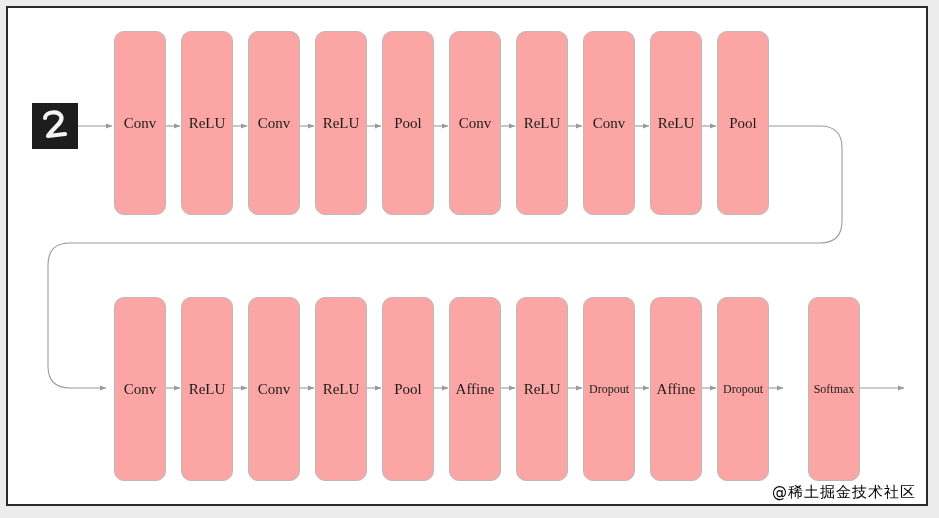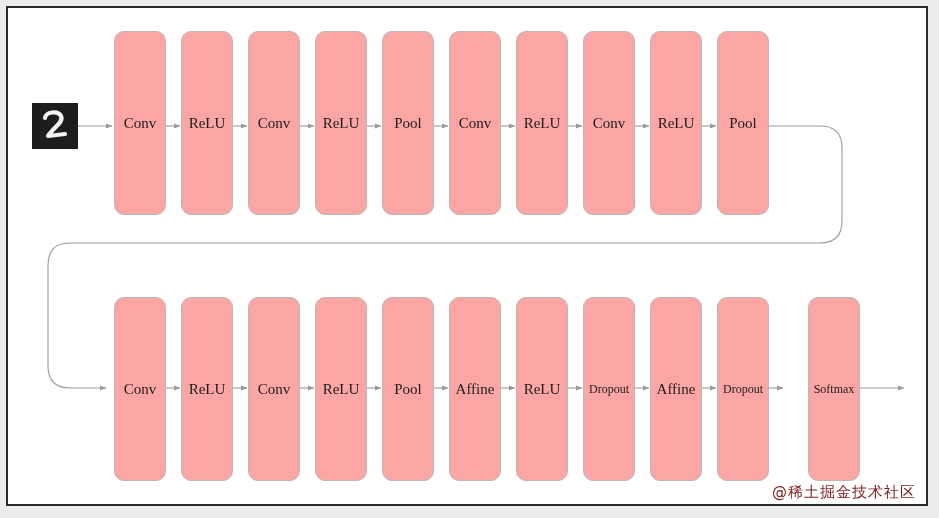--- a/index.html
+++ b/index.html
@@ -46,21 +46,21 @@
     display:block;
   }
   #input-image svg{display:block;}
 
   #watermark{
     position:absolute;
     right:10px;
     bottom:2px;
     font-family:"DejaVu Sans",sans-serif;
     font-size:15px;
-    color:#7f1d1d;
+    color:#000000;
     letter-spacing:1px;
     white-space:nowrap;
   }
 </style>
 </head>
 <body>
 
 <div id="frame">
   <div id="canvas">
 

